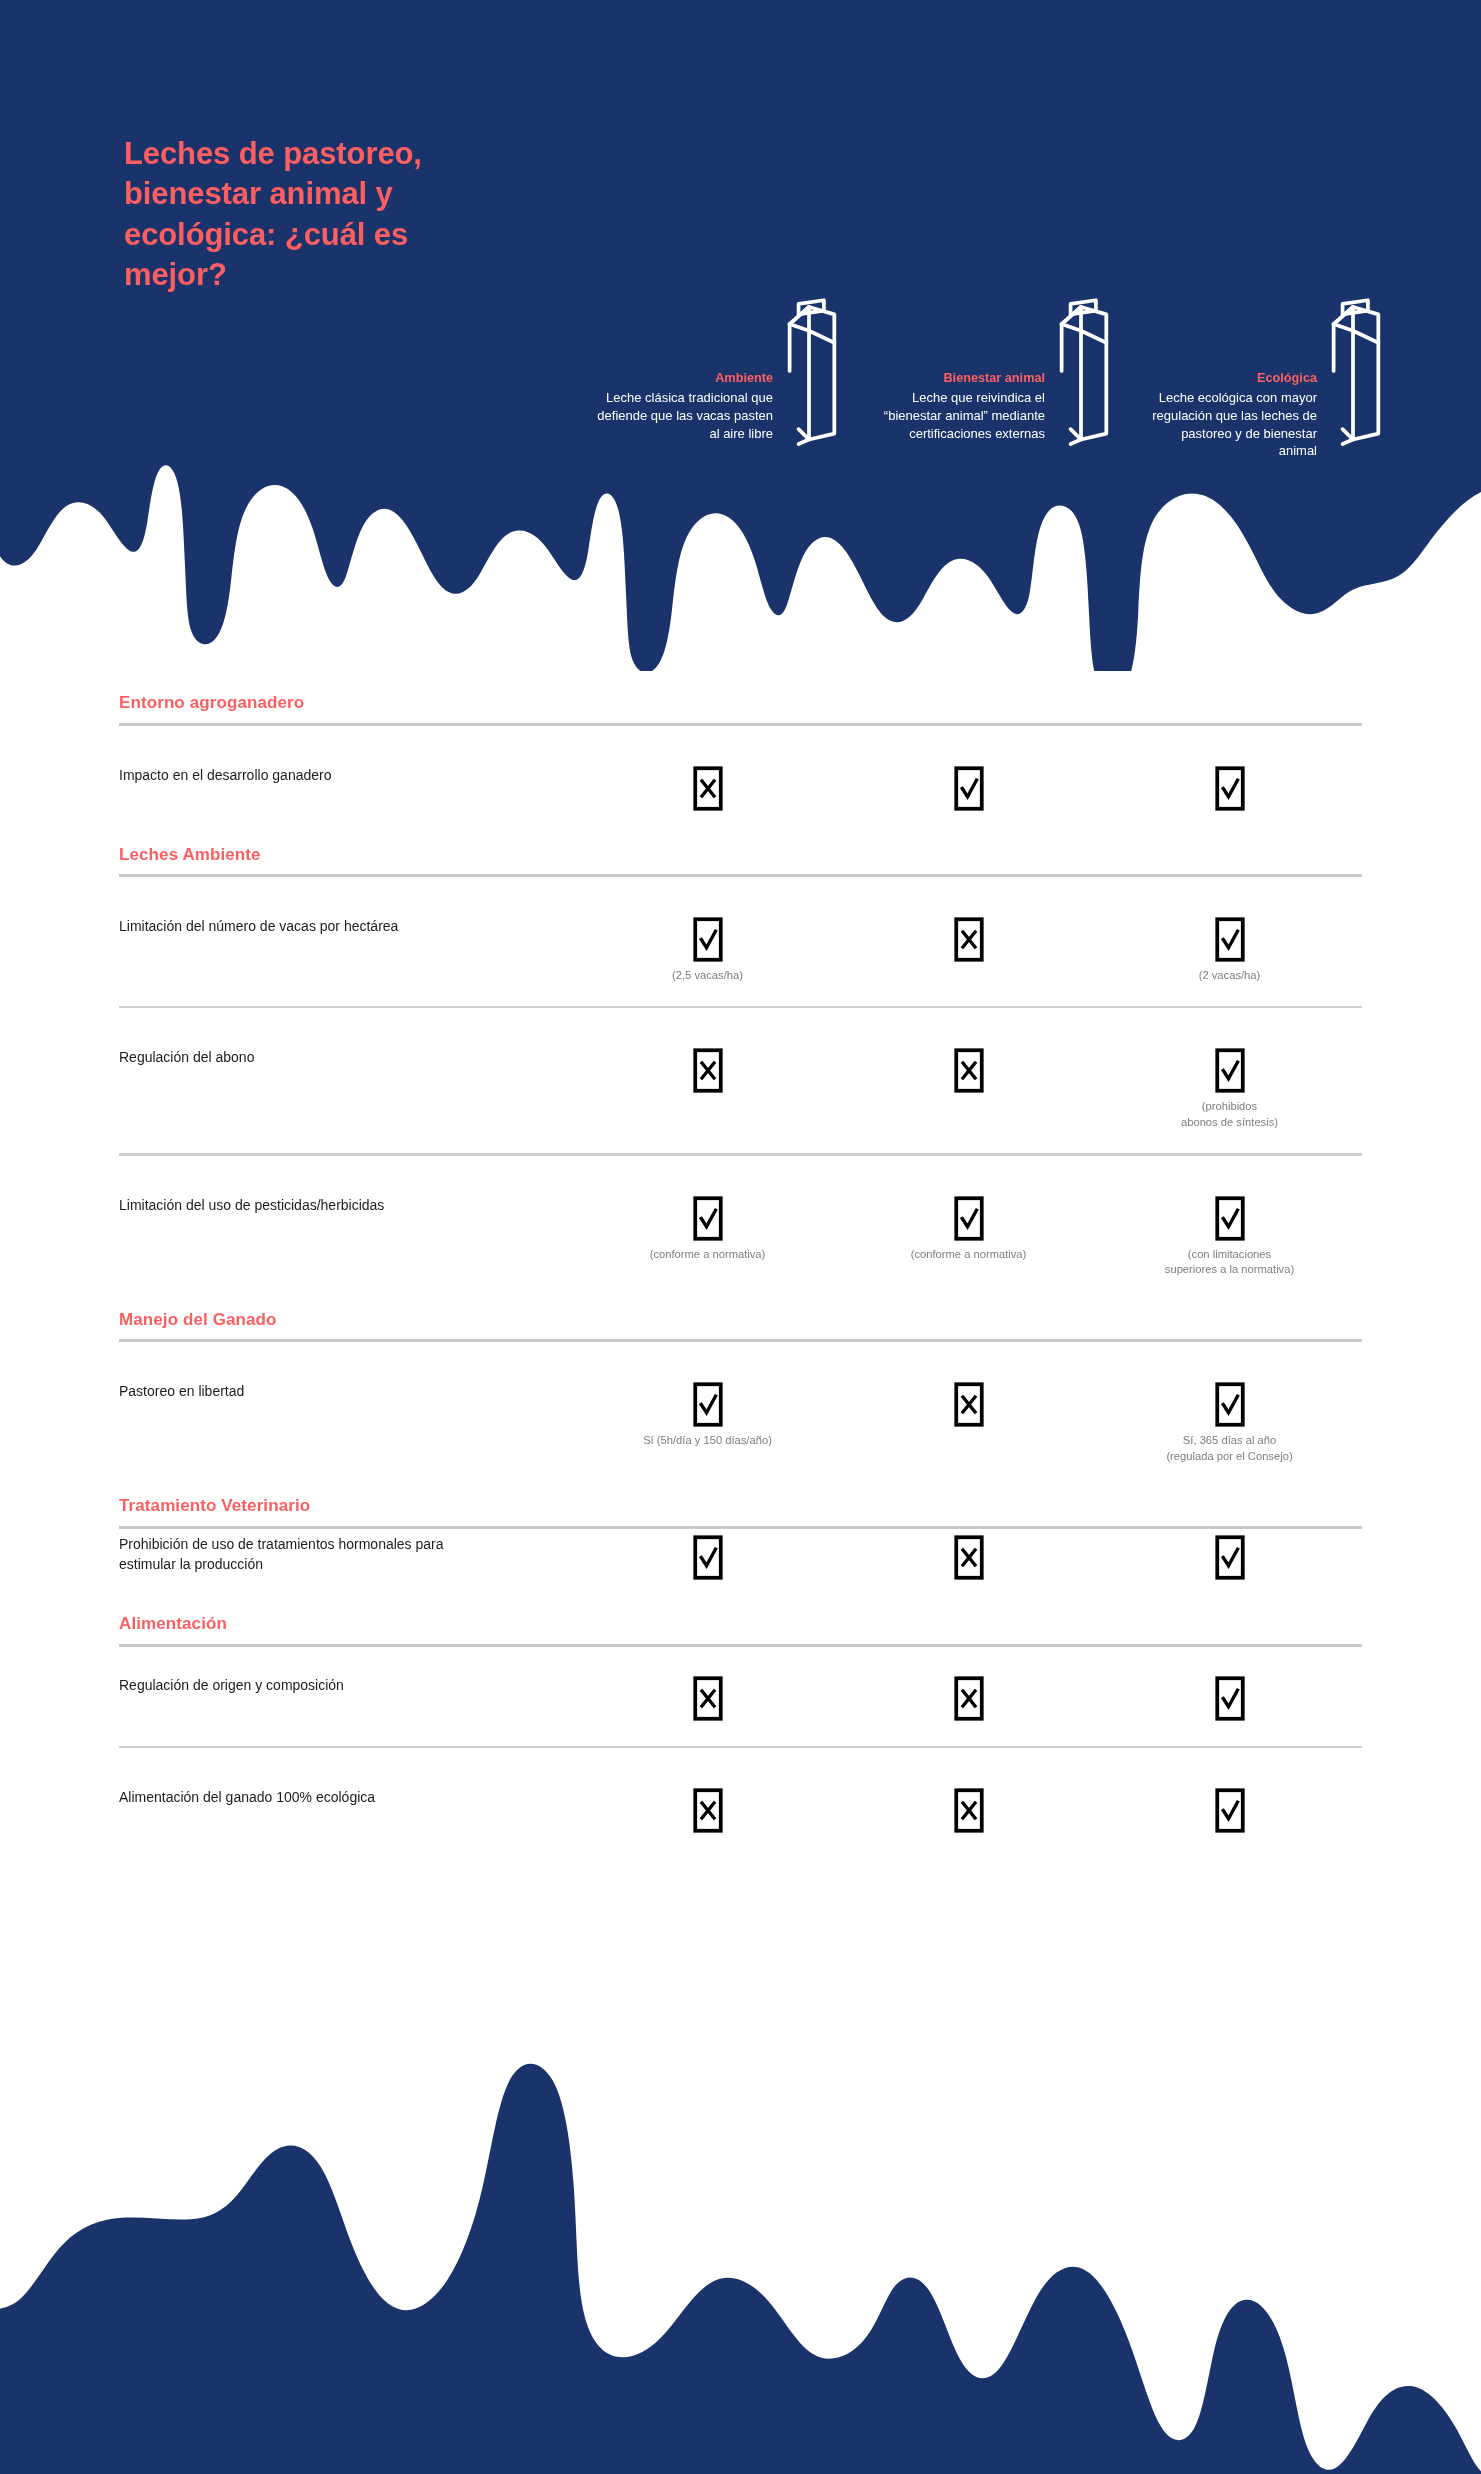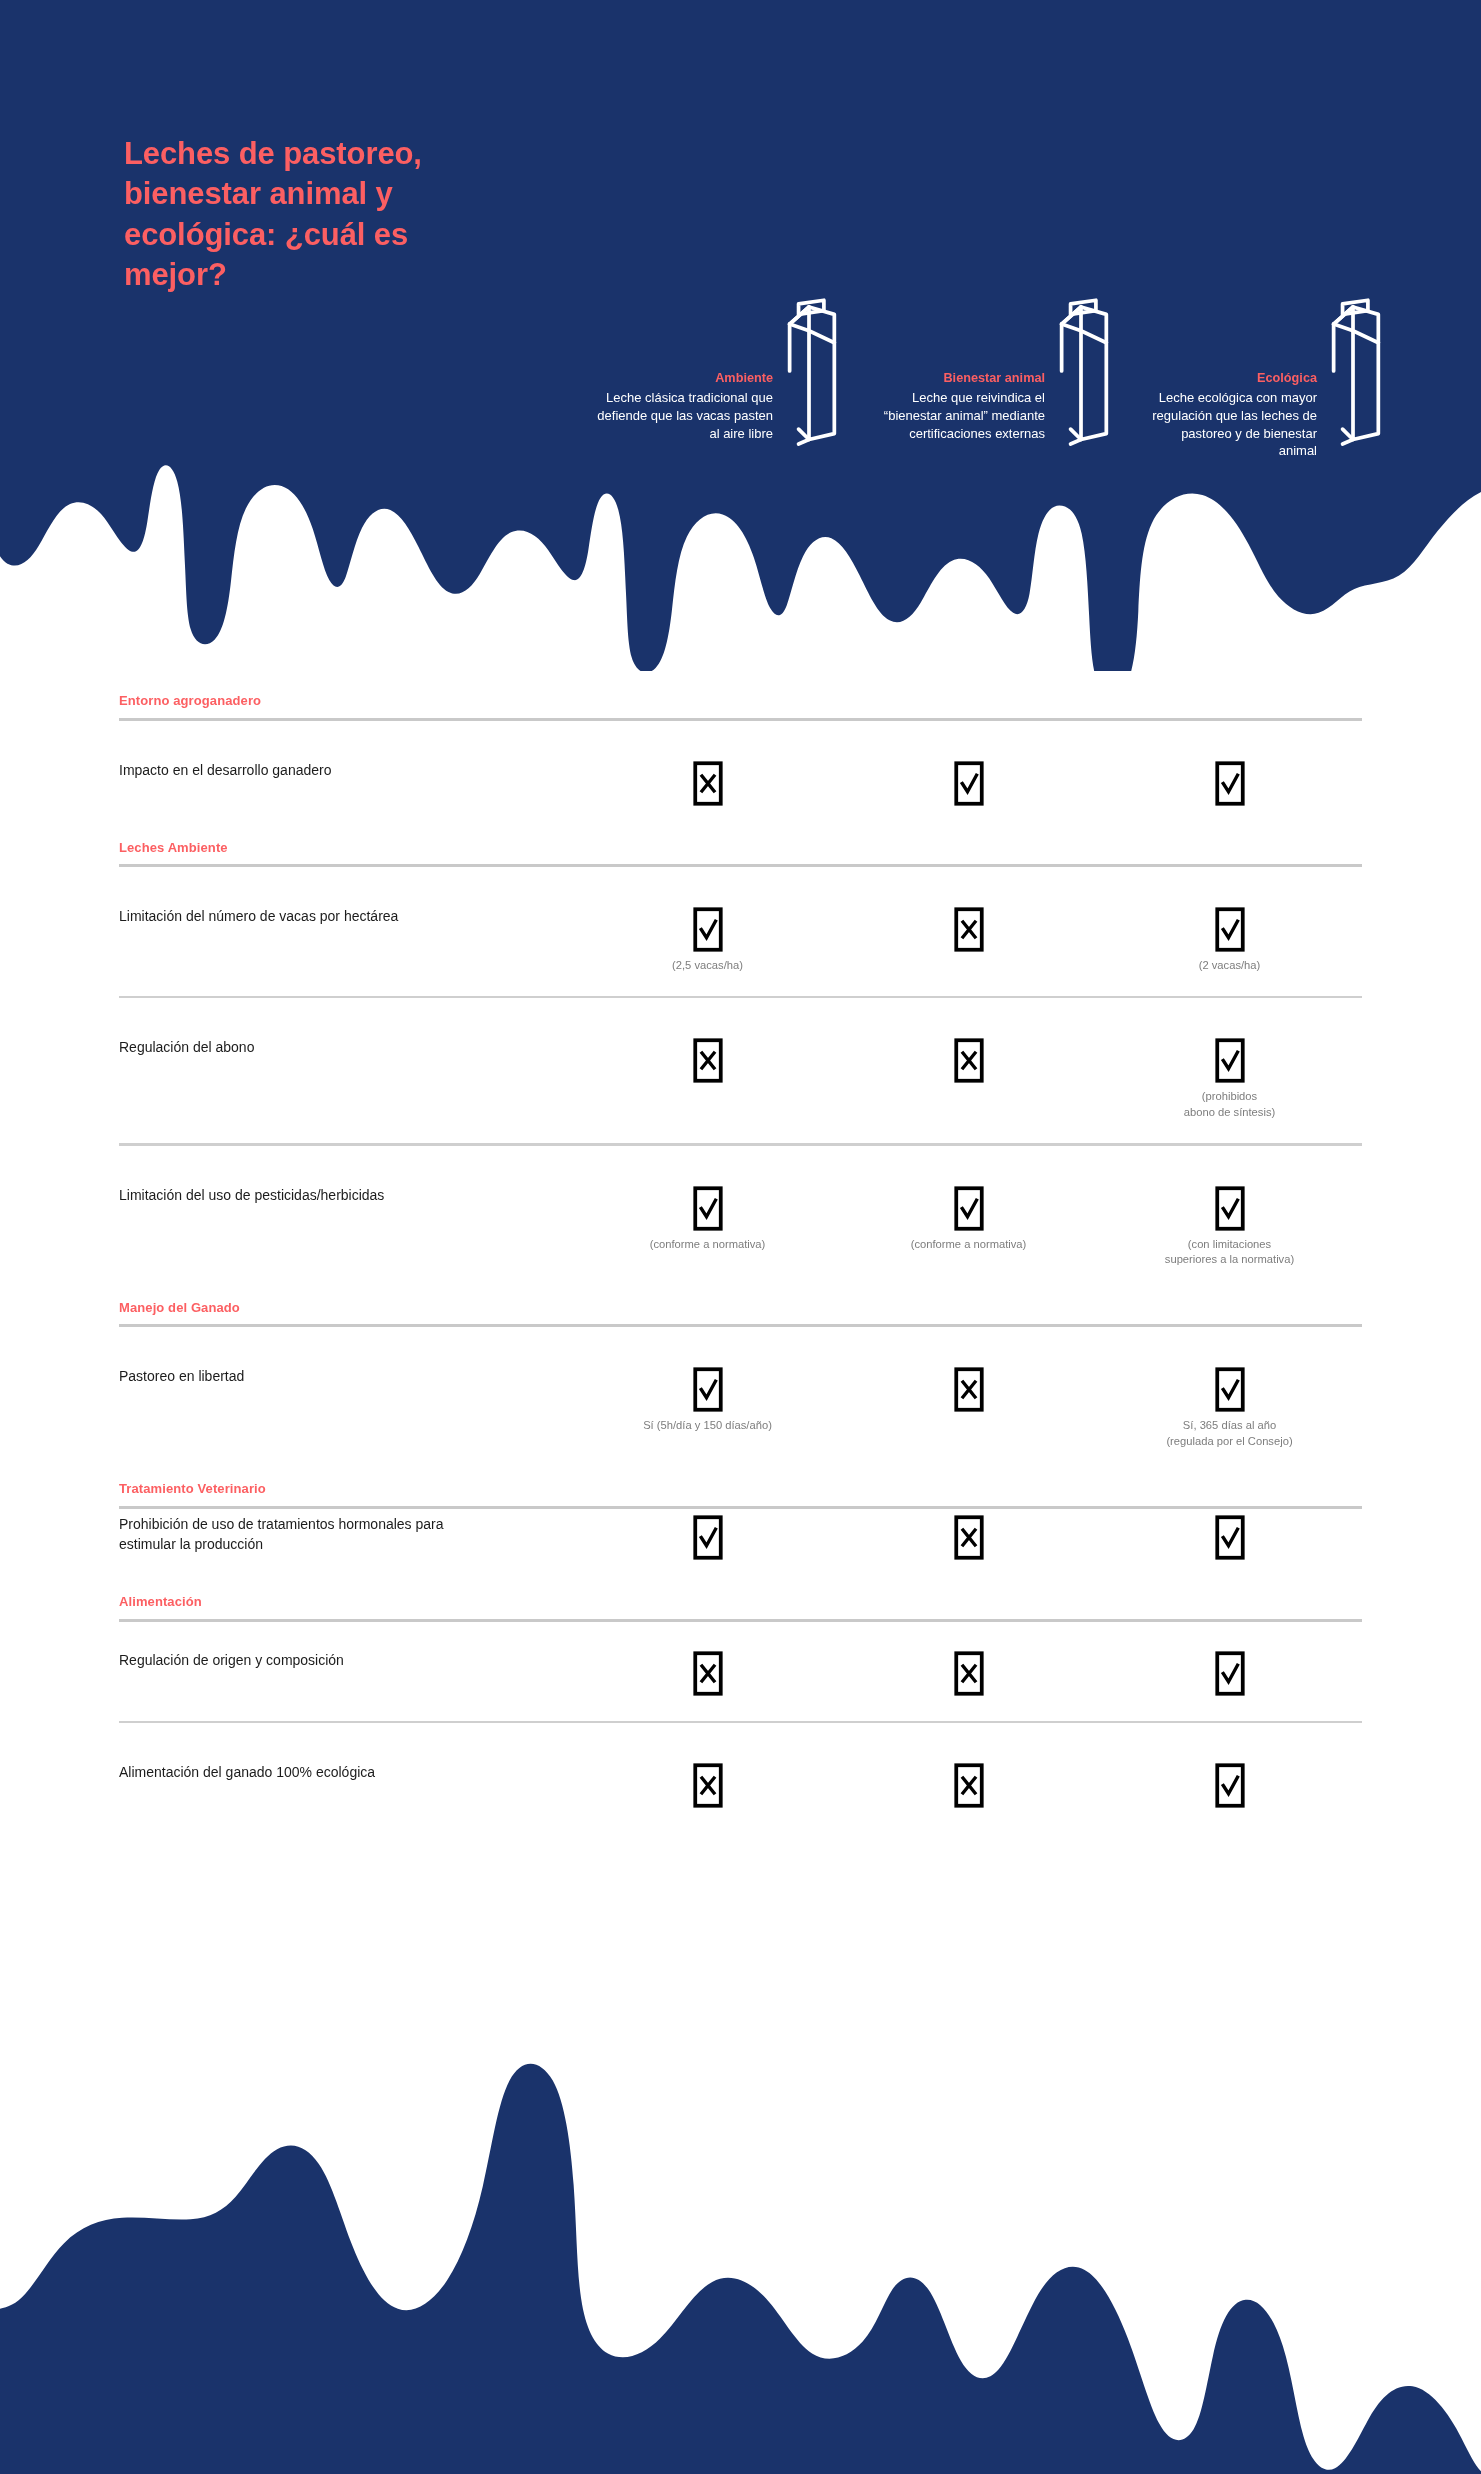--- a/index.html
+++ b/index.html
@@ -95,21 +95,21 @@
   }
 
   .section-head {
     position: relative;
     margin-left: 119px;
     width: 1243px;
     padding-bottom: 6px;
   }
   .section-title {
     color: #fc5f62;
-    font-size: 13px;
+    font-size: 17px;
     font-weight: bold;
     letter-spacing: 0.1px;
     padding-bottom: 9.7px;
   }
   .rule {
     height: 3px;
     background: #c9c9c9;
     width: 100%;
   }
   .rule.thin { height: 2.2px; background: #cfcfcf; }
@@ -370,21 +370,21 @@
           <rect x="3" y="3" width="34" height="54" fill="none" stroke="#000000" stroke-width="5"></rect>
           <path fill="none" stroke="#000000" stroke-width="4.5" stroke-linecap="square" d="M12,20 L28,40 M28,20 L12,40"></path>
         </svg>
       </div>
       <div class="cell k3">
         <svg viewBox="0 0 40 60" class="mark">
           <rect x="3" y="3" width="34" height="54" fill="none" stroke="#000000" stroke-width="5"></rect>
           <path fill="none" stroke="#000000" stroke-width="4.5" stroke-linecap="square" d="M11,30 L18,41 L30,19"></path>
         </svg>
         <span class="note">(prohibidos
-abono de síntesis)</span>
+abonos de síntesis)</span>
       </div>
     </div>
     <div class="section-head" style="margin-top: 16.4px;">
       <div class="rule thin"></div>
     </div>
     <div class="row" style="margin-top: 34px; min-height: 89px;">
       <div class="row-label">Limitación del uso de pesticidas/herbicidas</div>
       <div class="cell k1">
         <svg viewBox="0 0 40 60" class="mark">
           <rect x="3" y="3" width="34" height="54" fill="none" stroke="#000000" stroke-width="5"></rect>

